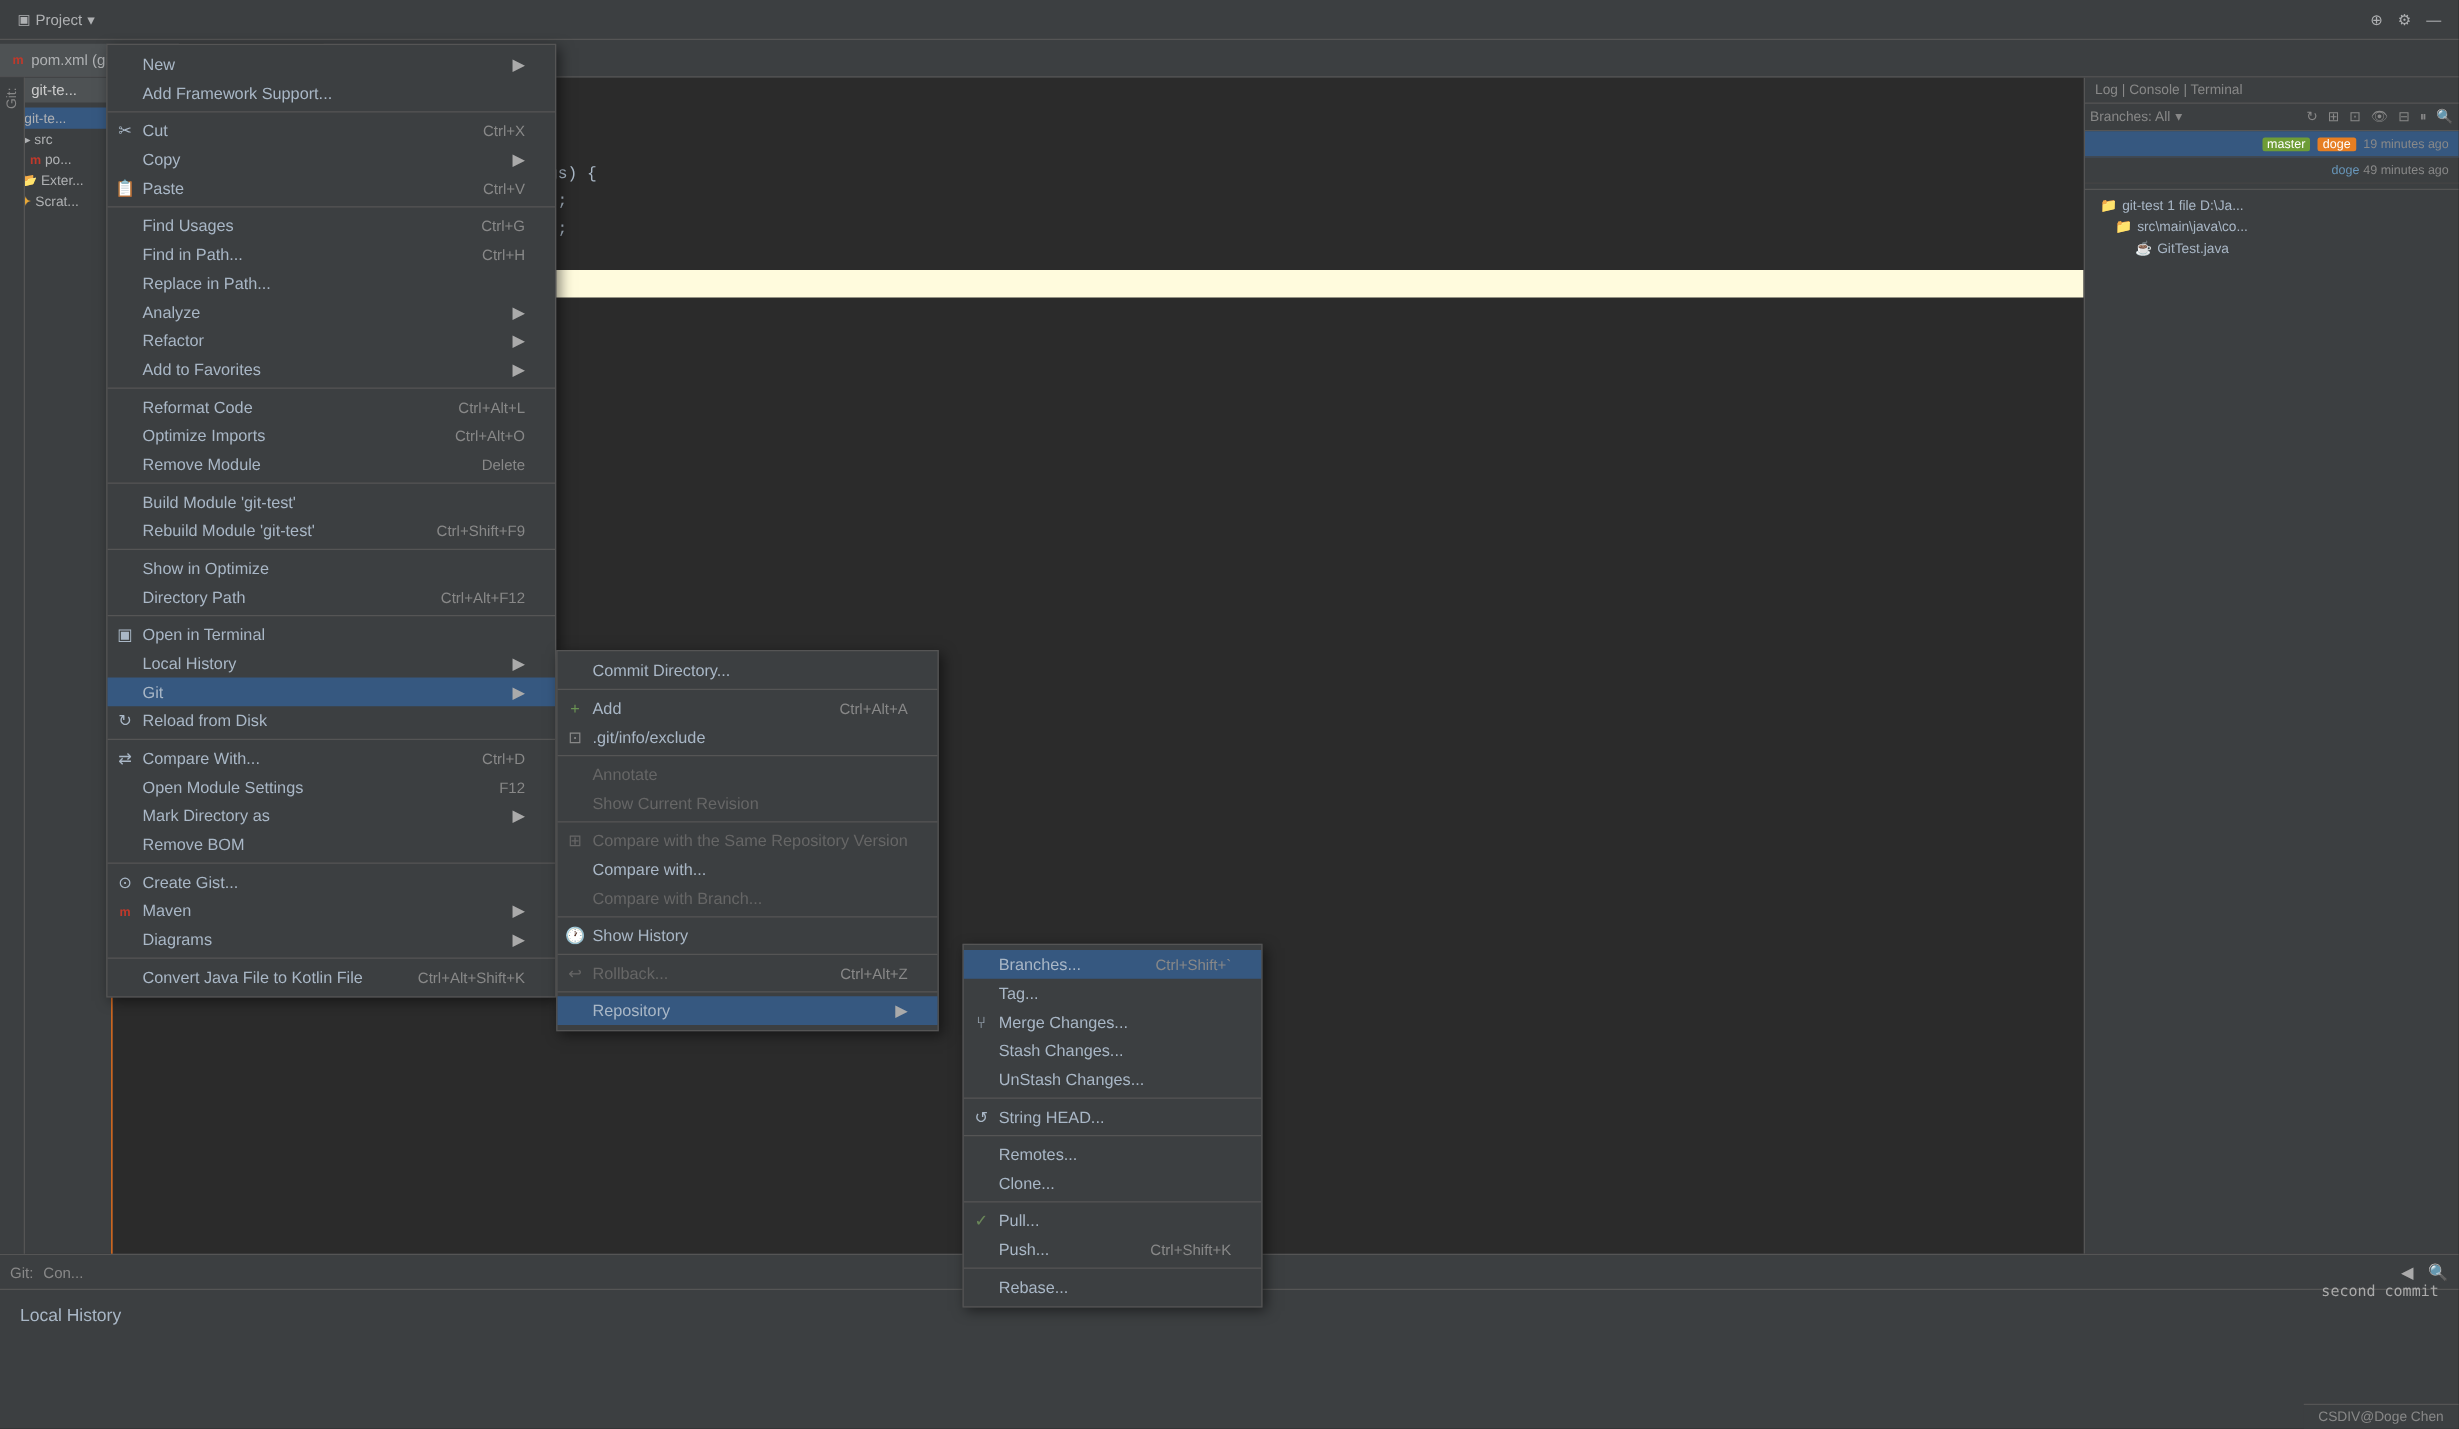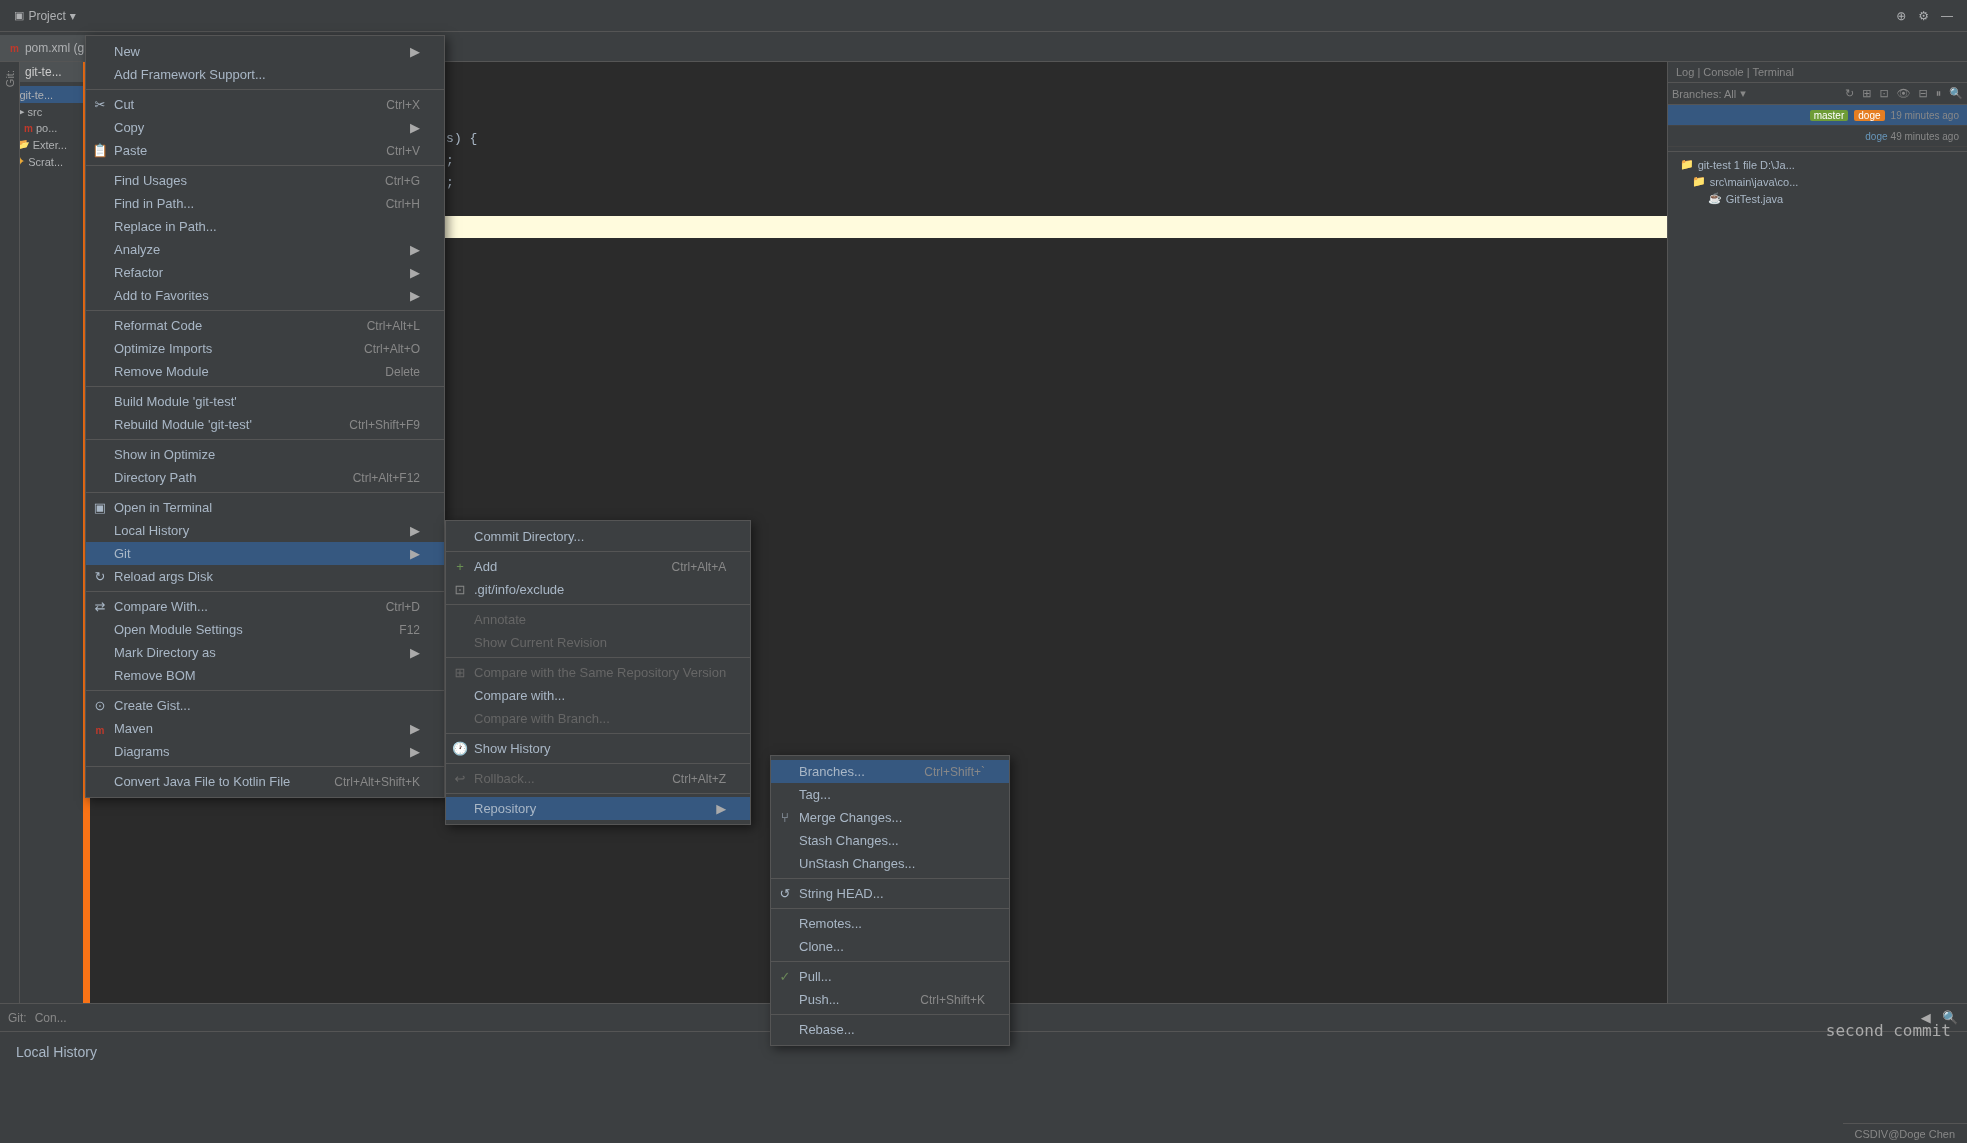--- a/index.html
+++ b/index.html
@@ -79,21 +79,21 @@
     }
 
     
     .project-panel {
       position: absolute;
       top: 62px;
       left: 0;
       width: 90px;
       bottom: 140px;
       background: #3c3f41;
-      border-right: 7px solid #f97316;
+      border-right: 1px solid #f97316;
       z-index: 1;
       overflow: hidden;
     }
 
     .project-header {
       background: #4e5254;
       padding: 3px 6px;
       font-size: 12px;
       color: #ccc;
       display: flex;
@@ -469,21 +469,21 @@
 <div class="bottom-panel">
   <div class="bottom-toolbar">
     <span class="git-label">Git:</span>
     <span class="git-label">Con...</span>
     <span style="flex:1;"></span>
     <span style="cursor:pointer; color:#aaa;">◀</span>
     <span style="cursor:pointer; color:#aaa; margin-left:4px;">🔍</span>
   </div>
   <div style="padding: 8px; font-size:12px; color:#888; position:relative;">
     <span style="font-size:14px; color:#a9b7c6; position:absolute; left:16px; top:12px;">Local History</span>
-    <span style="position:absolute; right:16px; bottom:8px; font-size:16px; font-family:Consolas,monospace; color:#aaa;">second commit</span>
+    <span style="position:absolute; right:16px; bottom:8px; font-size:12px; font-family:Consolas,monospace; color:#aaa;">second commit</span>
   </div>
 </div>
 
 <div style="position:absolute; left:0; top:62px; width:20px; bottom:140px; background:#3c3f41; border-right:1px solid #555; display:flex; flex-direction:column; align-items:center; padding-top:8px; gap:12px; z-index:2;">
   <span style="color:#888; font-size:11px; cursor:pointer; writing-mode:vertical-rl; transform:rotate(180deg);">Git:</span>
 </div>
 
 <div class="ctx-menu menu-l1">
 
   <div class="ctx-item">
@@ -575,21 +575,21 @@
   <div class="ctx-item">
     <span>Local History</span>
     <span class="arrow">▶</span>
   </div>
   <div class="ctx-item highlighted">
     <span>Git</span>
     <span class="arrow">▶</span>
   </div>
   <div class="ctx-item">
     <span class="icon-area">↻</span>
-    <span>Reload args Disk</span>
+    <span>Reload from Disk</span>
   </div>
   <div class="ctx-separator"></div>
 
   <div class="ctx-item">
     <span class="icon-area">⇄</span>
     <span>Compare With...</span>
     <span class="shortcut">Ctrl+D</span>
   </div>
   <div class="ctx-item">
     <span>Open Module Settings</span>

